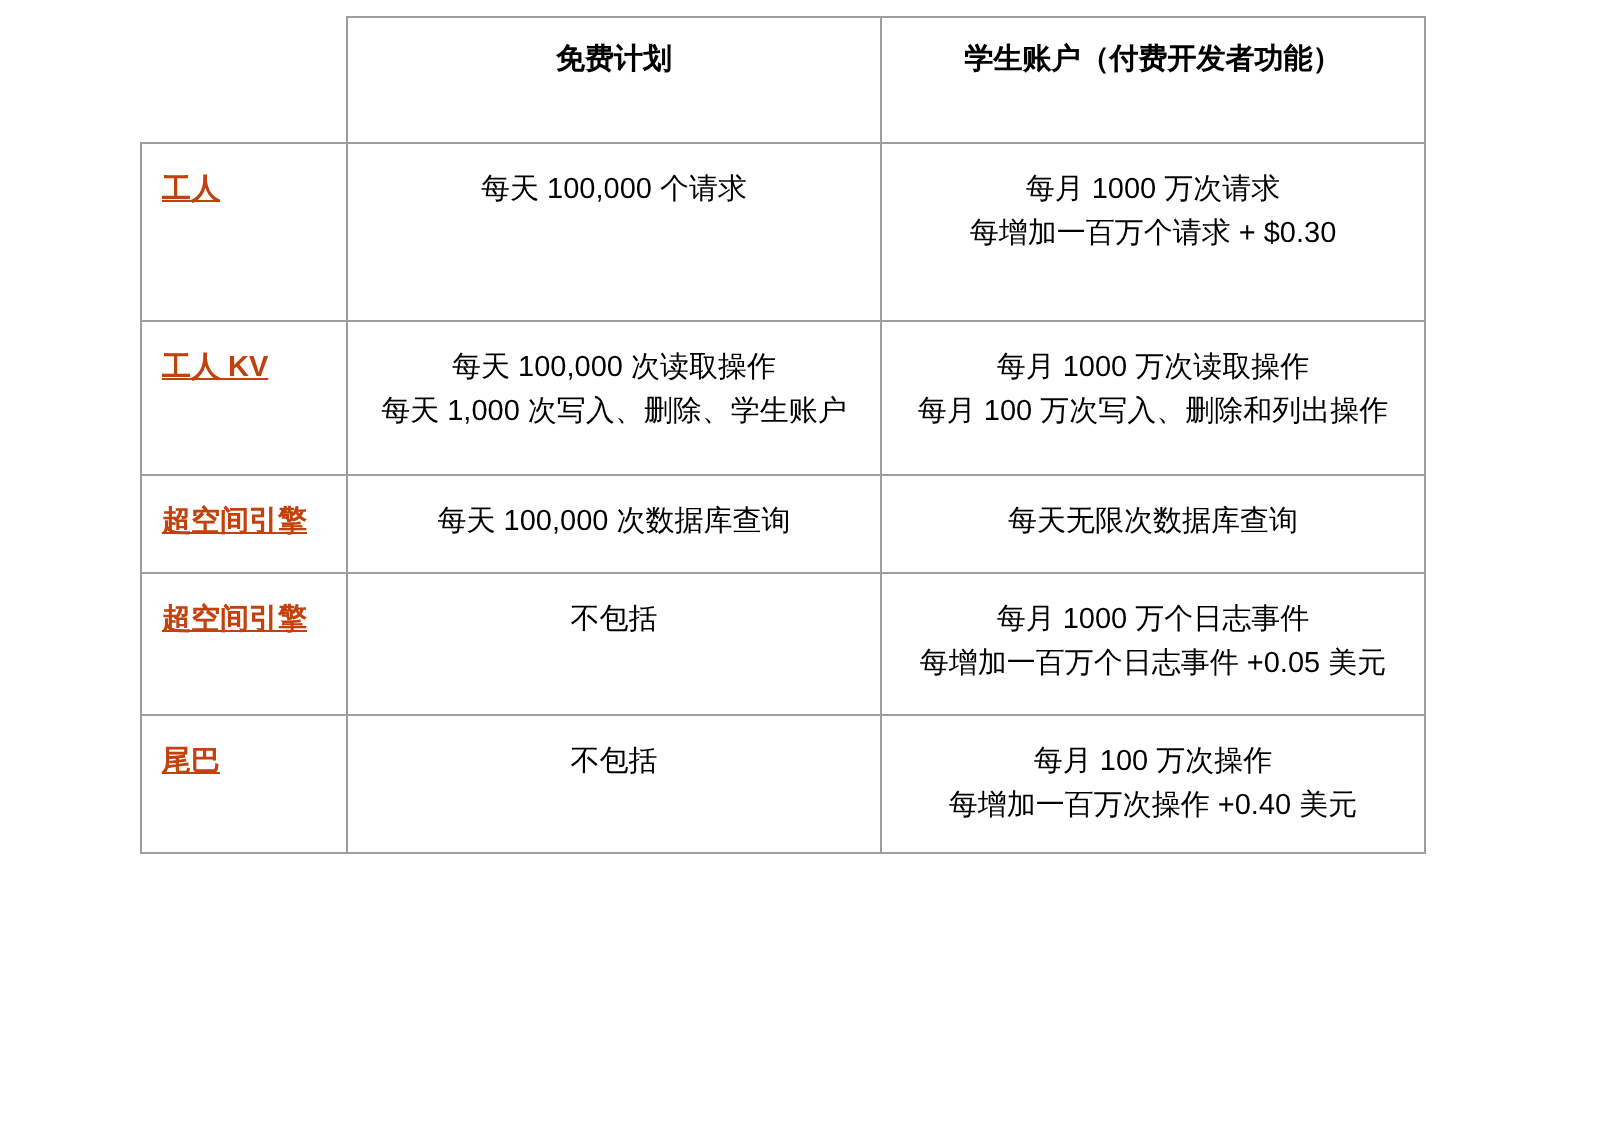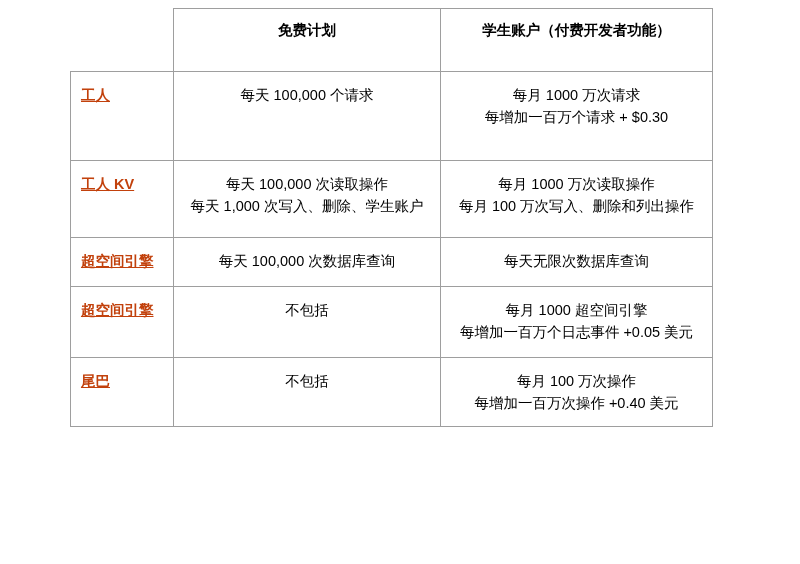--- a/index.html
+++ b/index.html
@@ -123,21 +123,21 @@
           <td class="cell">
             <span class="line">每天无限次数据库查询</span>
           </td>
         </tr>
         <tr class="r6">
           <td class="feature"><a>超空间引擎</a></td>
           <td class="cell">
             <span class="line">不包括</span>
           </td>
           <td class="cell">
-            <span class="line">每月 1000 超空间引擎</span>
+            <span class="line">每月 1000 万个日志事件</span>
             <span class="line bold">每增加一百万个日志事件 +0.05 美元</span>
           </td>
         </tr>
         <tr class="r7">
           <td class="feature"><a>尾巴</a></td>
           <td class="cell">
             <span class="line">不包括</span>
           </td>
           <td class="cell">
             <span class="line">每月 100 万次操作</span>

